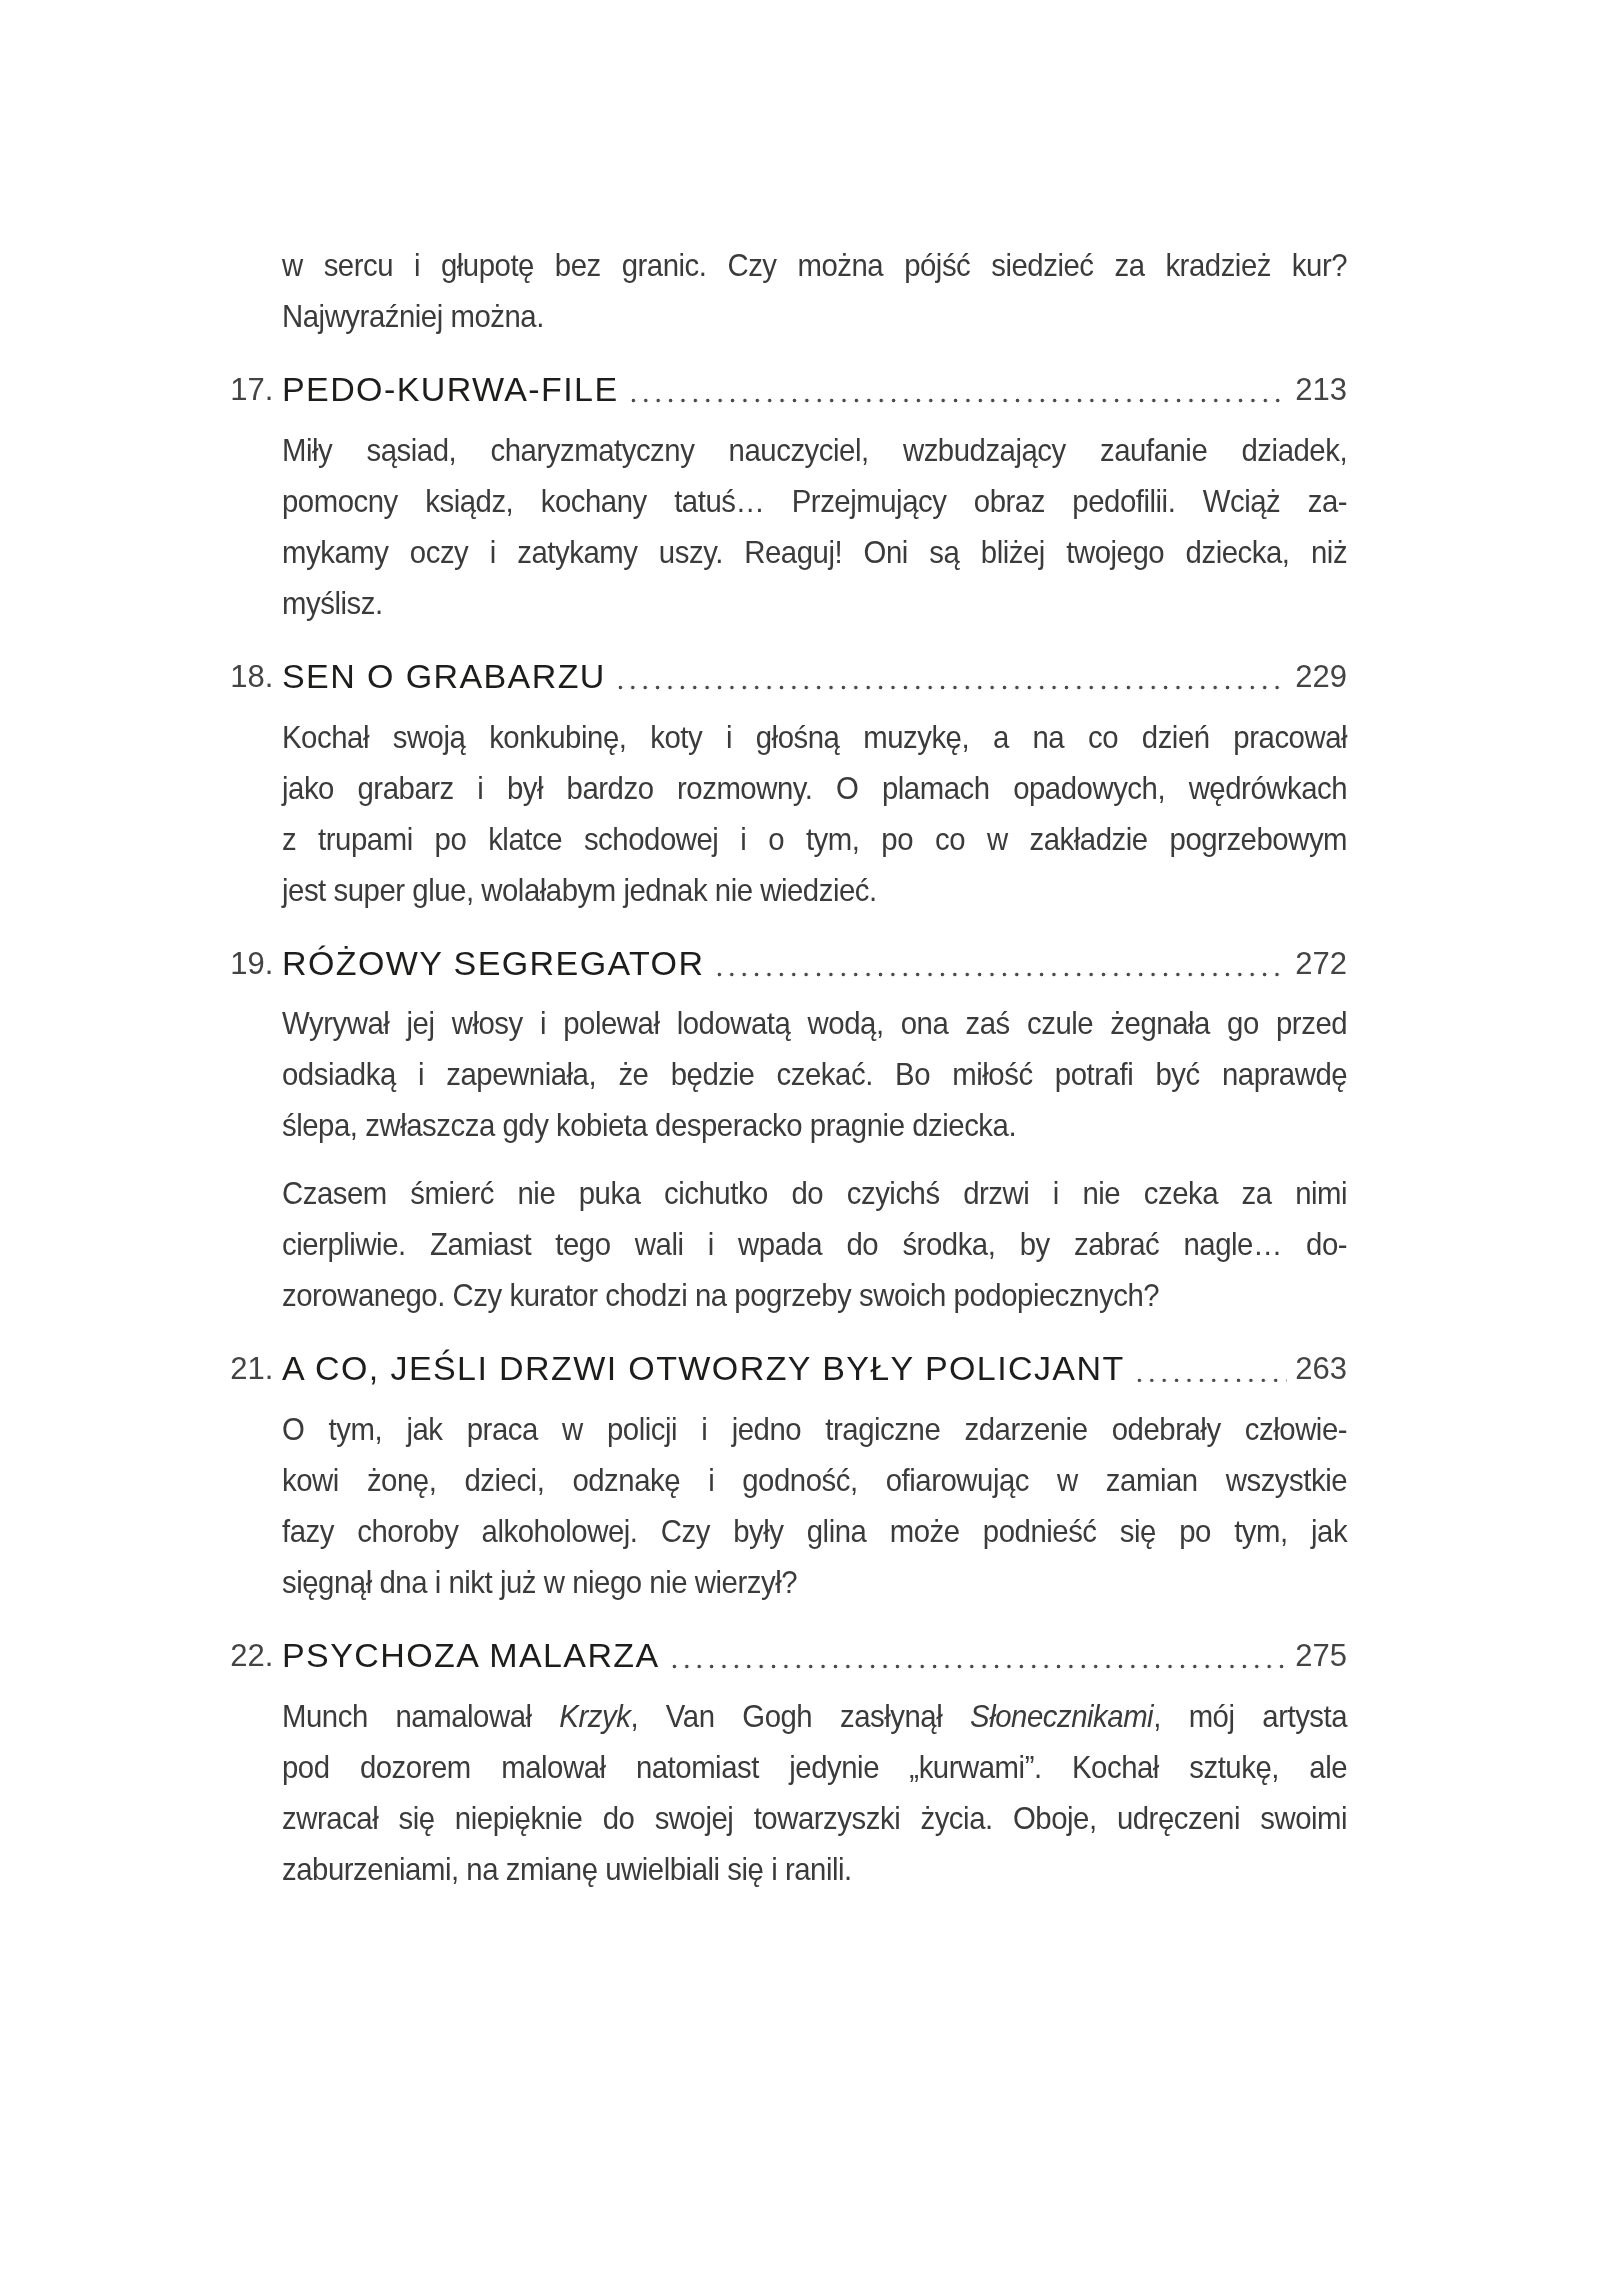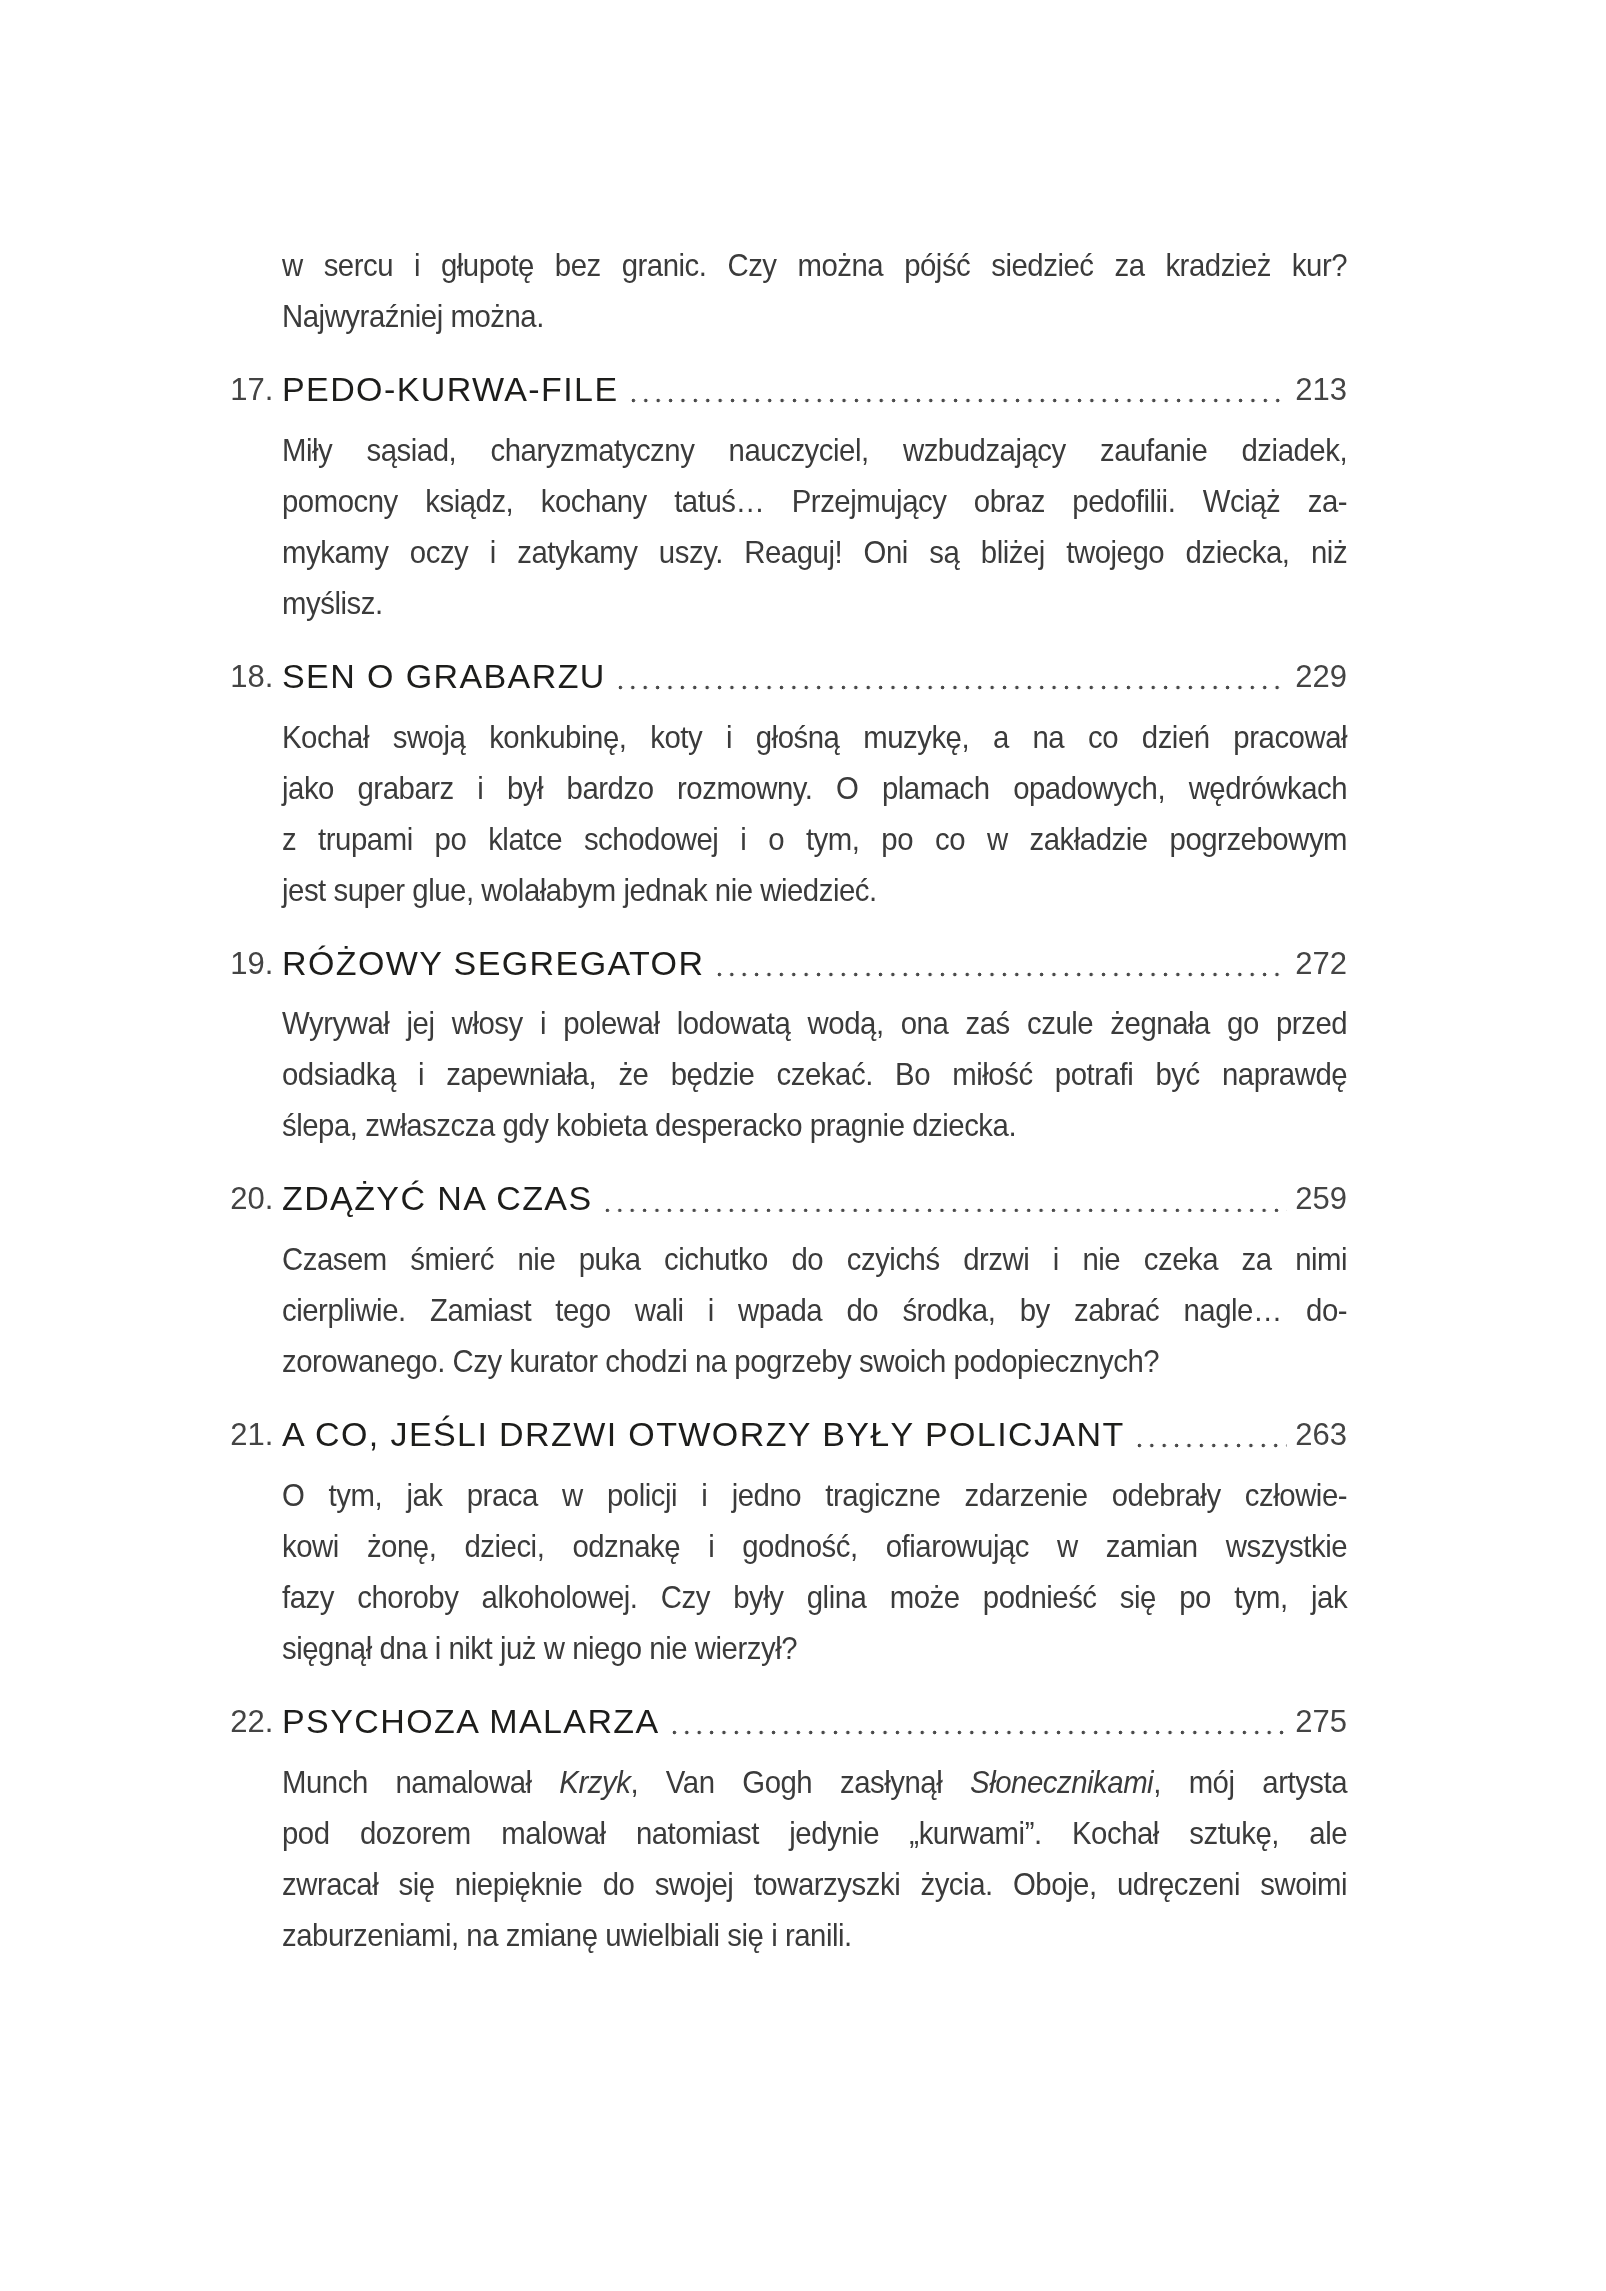--- a/index.html
+++ b/index.html
@@ -132,26 +132,20 @@
       <span class="pagenum">272</span>
     </div>
     <div class="chapter-desc desc-block">
             <div class="desc-line justify">Wyrywał jej włosy i polewał lodowatą wodą, ona zaś czule żegnała go przed</div>
             <div class="desc-line justify">odsiadką i zapewniała, że będzie czekać. Bo miłość potrafi być naprawdę</div>
             <div class="desc-line">ślepa, zwłaszcza gdy kobieta desperacko pragnie dziecka.</div>
           </div>
   </div>
 
   <div class="chapter">
-    <div class="entry-head">
-      <span class="num">20.</span>
-      <span class="title">ZDĄŻYĆ NA CZAS</span>
-      <span class="leader"></span>
-      <span class="pagenum">259</span>
-    </div>
     <div class="chapter-desc desc-block">
             <div class="desc-line justify">Czasem śmierć nie puka cichutko do czyichś drzwi i nie czeka za nimi</div>
             <div class="desc-line justify">cierpliwie. Zamiast tego wali i wpada do środka, by zabrać nagle… do-</div>
             <div class="desc-line">zorowanego. Czy kurator chodzi na pogrzeby swoich podopiecznych?</div>
           </div>
   </div>
 
   <div class="chapter">
     <div class="entry-head">
       <span class="num">21.</span>

